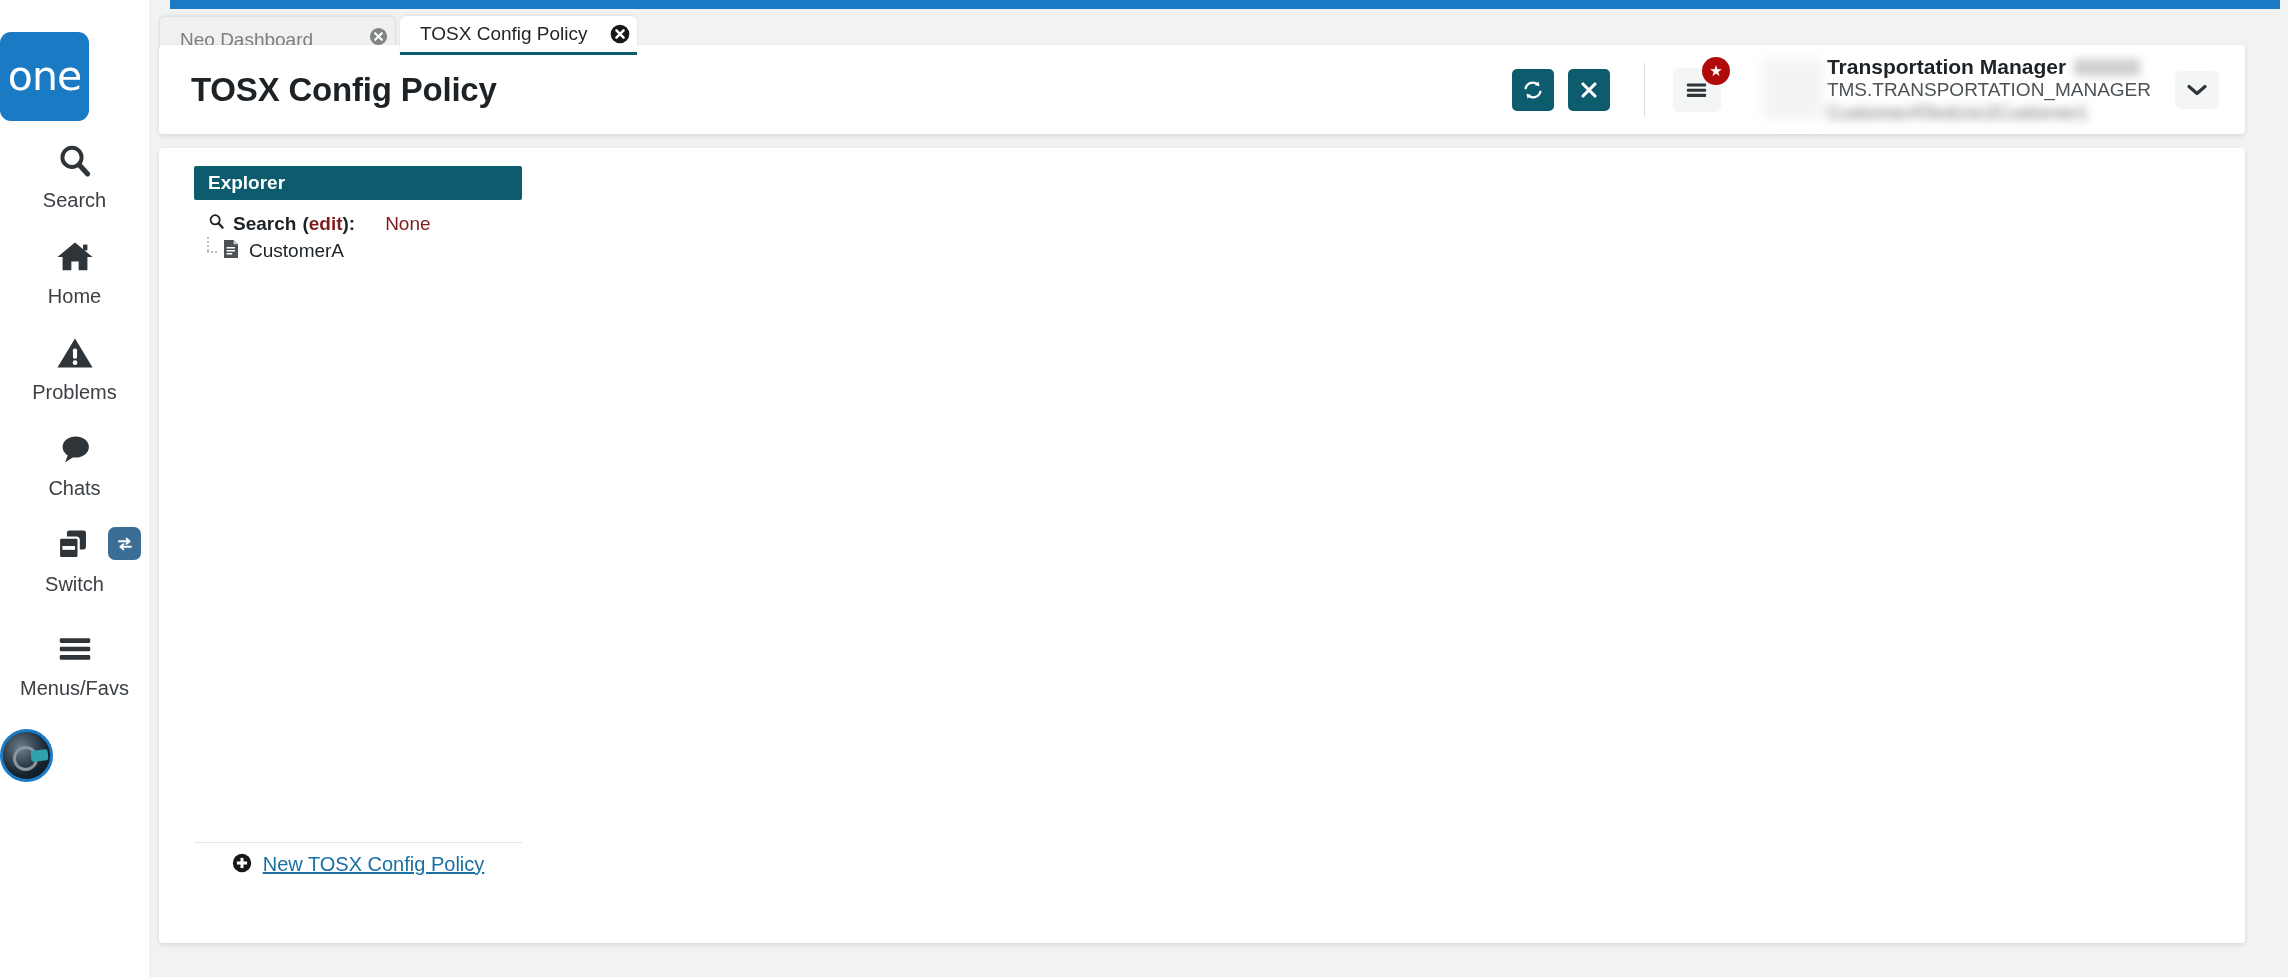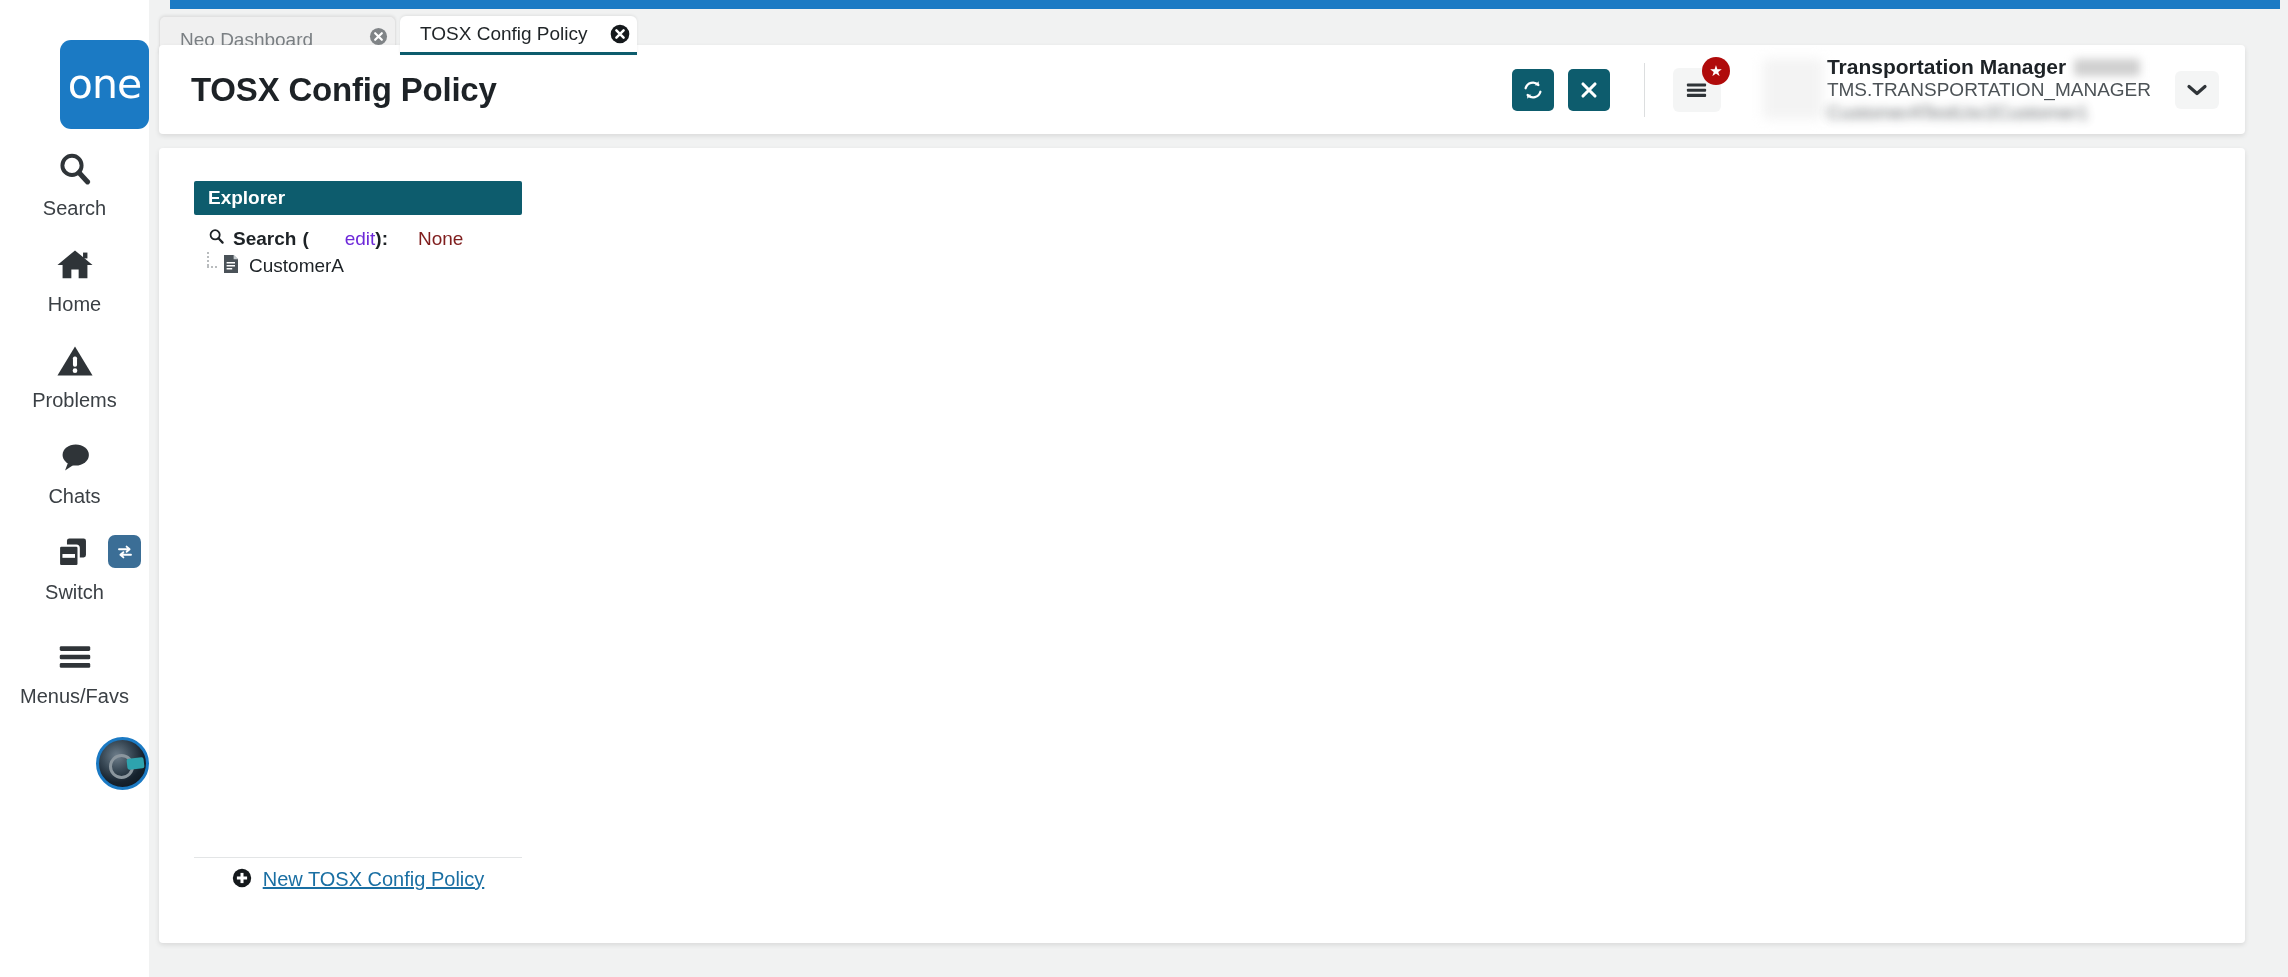--- a/index.html
+++ b/index.html
@@ -28,22 +28,21 @@
     background: #ffffff;
     display: flex;
     flex-direction: column;
     align-items: center;
     z-index: 30;
   }
   #rail-scroll {
     width: 149px;
     display: flex;
     flex-direction: column;
-    align-items: flex-end;
-    margin-top: 8px;
+    align-items: flex-start;
   }
 
   .brand-logo {
     width: 89px;
     height: 89px;
     margin-top: 32px;
     border-radius: 11px;
     display: flex;
     align-items: center;
     justify-content: center;
@@ -328,21 +327,21 @@
     width: 2086px;
     height: 795px;
     background: #ffffff;
     border-radius: 4px;
     box-shadow: 0 2px 5px rgba(0,0,0,0.10);
   }
 
   
   #explorer {
     position: absolute;
-    left: 35px; top: 33px;
+    left: 35px; top: 18px;
     width: 328px;
     height: 720px;
     display: flex;
     flex-direction: column;
     background: #ffffff;
   }
   #explorer-header {
     height: 34px;
     background: #0d5c6d;
     color: #ffffff;
@@ -360,21 +359,21 @@
   }
 
   .filters-row {
     display: flex;
     align-items: center;
     padding-left: 14px;
     height: 27px;
     font-size: 19px;
   }
   .filters-label { font-weight: bold; color: #1d2226; margin-left: 8px; }
-  .filters-edit { color: #6d28d9; font-weight: normal; cursor: pointer; margin-left: 36px; }
+  .filters-edit { color: #7f1d1d; font-weight: bold; cursor: pointer; }
   .filters-colon { font-weight: bold; color: #1d2226; }
   .filters-value { color: #7f1d1d; margin-left: 30px; }
 
   .tree-row {
     display: flex;
     align-items: center;
     padding-left: 10px;
     height: 28px;
     font-size: 19px;
     color: #1d2226;

